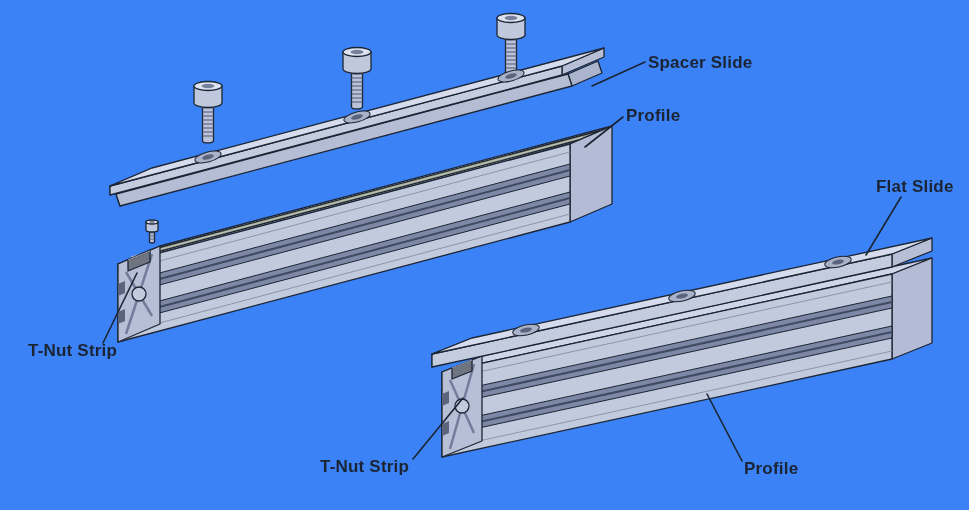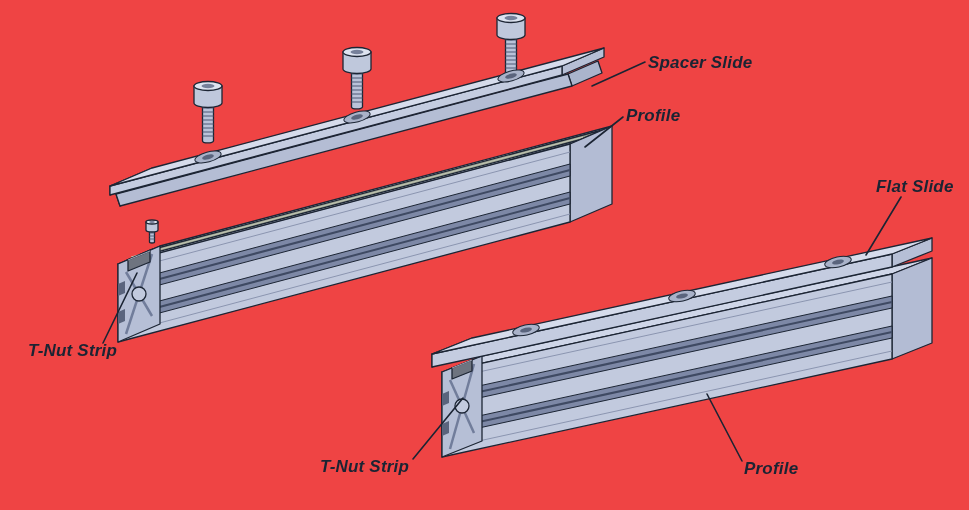--- a/index.html
+++ b/index.html
@@ -1,17 +1,17 @@
 <!DOCTYPE html>
 <html><head>
 <meta charset="utf-8">
 <style>
   html,body{margin:0;padding:0;background:#ffffff;}
-  .figure{position:relative;width:969px;height:510px;background:#ef4444;overflow:hidden;
-          font-family:"Liberation Sans",sans-serif;font-style:italic;}
+  .figure{position:relative;width:969px;height:510px;background:#3b82f6;overflow:hidden;
+          font-family:"Liberation Sans",sans-serif;}
   svg{display:block;}
   .lbl{font-family:"Liberation Sans",sans-serif;font-weight:bold;font-size:17px;fill:#1b2433;letter-spacing:.2px;}
   .outline{stroke:#1c2534;stroke-width:1.3;stroke-linejoin:round;}
   .leader{stroke:#1b2433;stroke-width:1.6;stroke-linecap:round;fill:none;}
 </style>
 </head>
 <body>
 
 <div class="figure">
 <svg width="969" height="510" viewBox="0 0 969 510">

